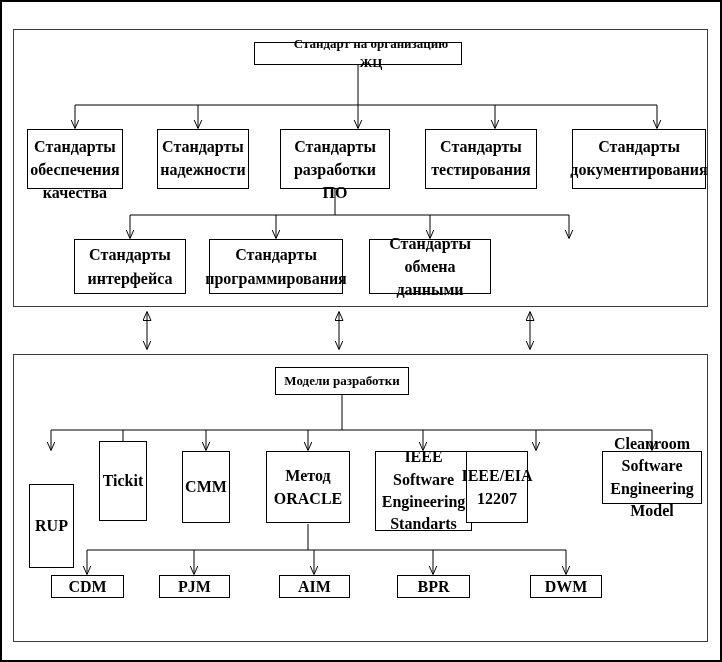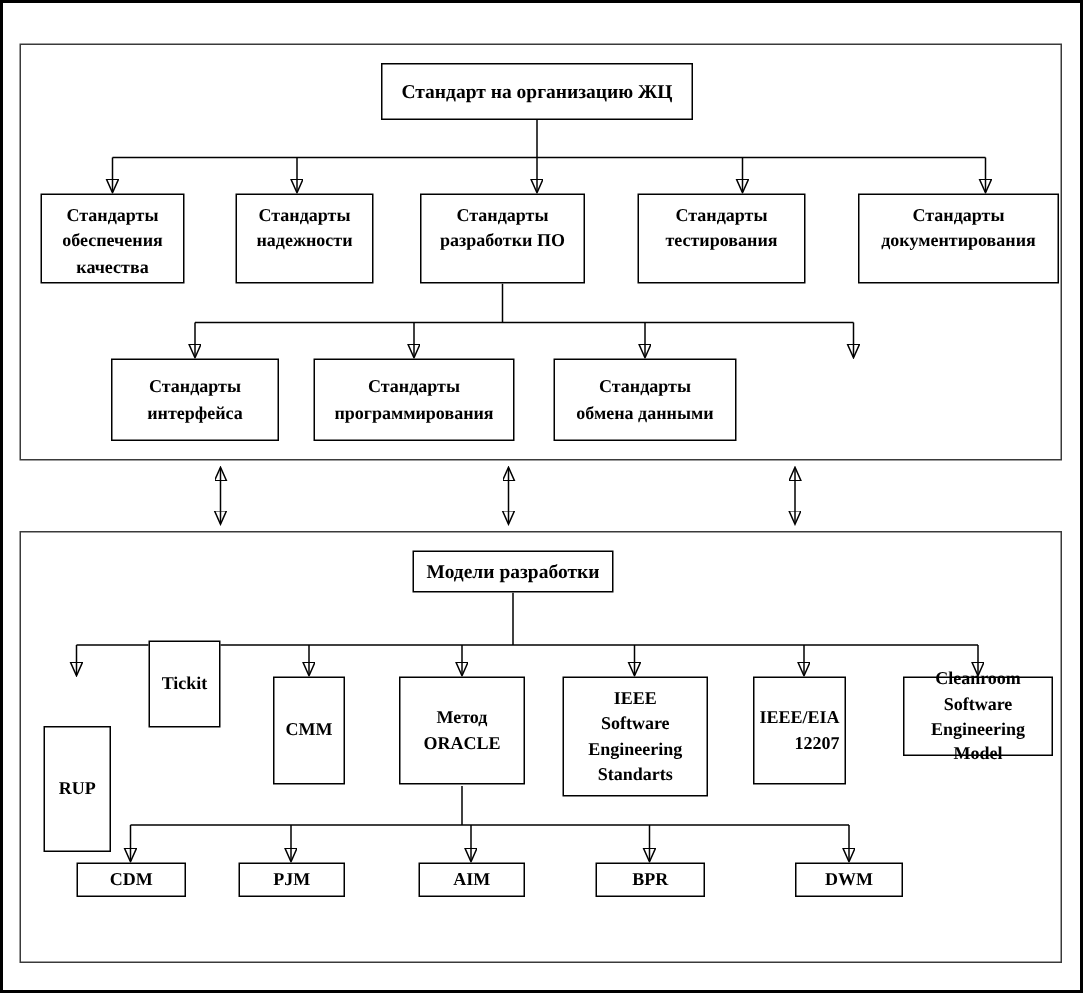--- a/index.html
+++ b/index.html
@@ -34,21 +34,21 @@
   .node {
     position: absolute;
     box-sizing: border-box;
     border: 1px solid #000000;
     background: #ffffff;
     display: flex;
     align-items: center;
     justify-content: center;
     text-align: center;
     font-weight: bold;
-    font-size: 12px;
+    font-size: 16px;
     line-height: 1.45;
     color: #000000;
     white-space: pre-line;
   }
   .node.top-align {
     align-items: flex-start;
     padding-top: 5px;
   }
   .node.root {
     font-size: 13px;
@@ -104,21 +104,21 @@
     <line x1="85" y1="548" x2="85" y2="572" marker-end="url(#ah)"></line>
     <line x1="192" y1="548" x2="192" y2="572" marker-end="url(#ah)"></line>
     <line x1="312" y1="548" x2="312" y2="572" marker-end="url(#ah)"></line>
     <line x1="431" y1="548" x2="431" y2="572" marker-end="url(#ah)"></line>
     <line x1="564" y1="548" x2="564" y2="572" marker-end="url(#ah)"></line>
   </svg>
 
   <div class="section" style="left:11px; top:27px; width:695px; height:278px;"></div>
   <div class="section" style="left:11px; top:352px; width:695px; height:288px;"></div>
 
-  <div class="node root" style="left:252px; top:40px; width:208px; height:38px;">Стандарт на организацию ЖЦ</div>
+  <div class="node root" style="left:252px; top:40px; width:208px; height:23px;padding-left:26px;">Стандарт на организацию ЖЦ</div>
 
   <div class="node top-align" style="left:25px; top:127px; width:96px; height:60px;">Стандарты
 обеспечения
 качества</div>
   <div class="node top-align" style="left:155px; top:127px; width:92px; height:60px;">Стандарты
 надежности</div>
   <div class="node top-align" style="left:278px; top:127px; width:110px; height:60px;">Стандарты
 разработки ПО</div>
   <div class="node top-align" style="left:423px; top:127px; width:112px; height:60px;">Стандарты
 тестирования</div>
@@ -128,29 +128,29 @@
   <div class="node" style="left:72px; top:237px; width:112px; height:55px;">Стандарты
 интерфейса</div>
   <div class="node" style="left:207px; top:237px; width:134px; height:55px;">Стандарты
 программирования</div>
   <div class="node" style="left:367px; top:237px; width:122px; height:55px;">Стандарты
 обмена данными</div>
 
   <div class="node root" style="left:273px; top:365px; width:134px; height:28px;">Модели разработки</div>
 
   <div class="node" style="left:27px; top:449px; width:45px; height:84px;margin-top:33px;">RUP</div>
-  <div class="node" style="left:97px; top:425px; width:48px; height:58px;">Tickit</div>
+  <div class="node" style="left:97px; top:439px; width:48px; height:80px;">Tickit</div>
   <div class="node" style="left:180px; top:449px; width:48px; height:72px;">CMM</div>
   <div class="node" style="left:264px; top:449px; width:84px; height:72px;">Метод
 ORACLE</div>
   <div class="node tight" style="left:373px; top:449px; width:97px; height:80px;">IEEE
 Software
 Engineering
 Standarts</div>
-  <div class="node" style="left:500px; top:449px; width:62px; height:72px;text-align:right;">IEEE/EIA
+  <div class="node" style="left:464px; top:449px; width:62px; height:72px;">IEEE/EIA
 12207</div>
   <div class="node tight" style="left:600px; top:449px; width:100px; height:53px;">Cleanroom
 Software
 Engineering
 Model</div>
 
   <div class="node" style="left:49px; top:573px; width:73px; height:23px;">CDM</div>
   <div class="node" style="left:157px; top:573px; width:71px; height:23px;">PJM</div>
   <div class="node" style="left:277px; top:573px; width:71px; height:23px;">AIM</div>
   <div class="node" style="left:395px; top:573px; width:73px; height:23px;">BPR</div>

